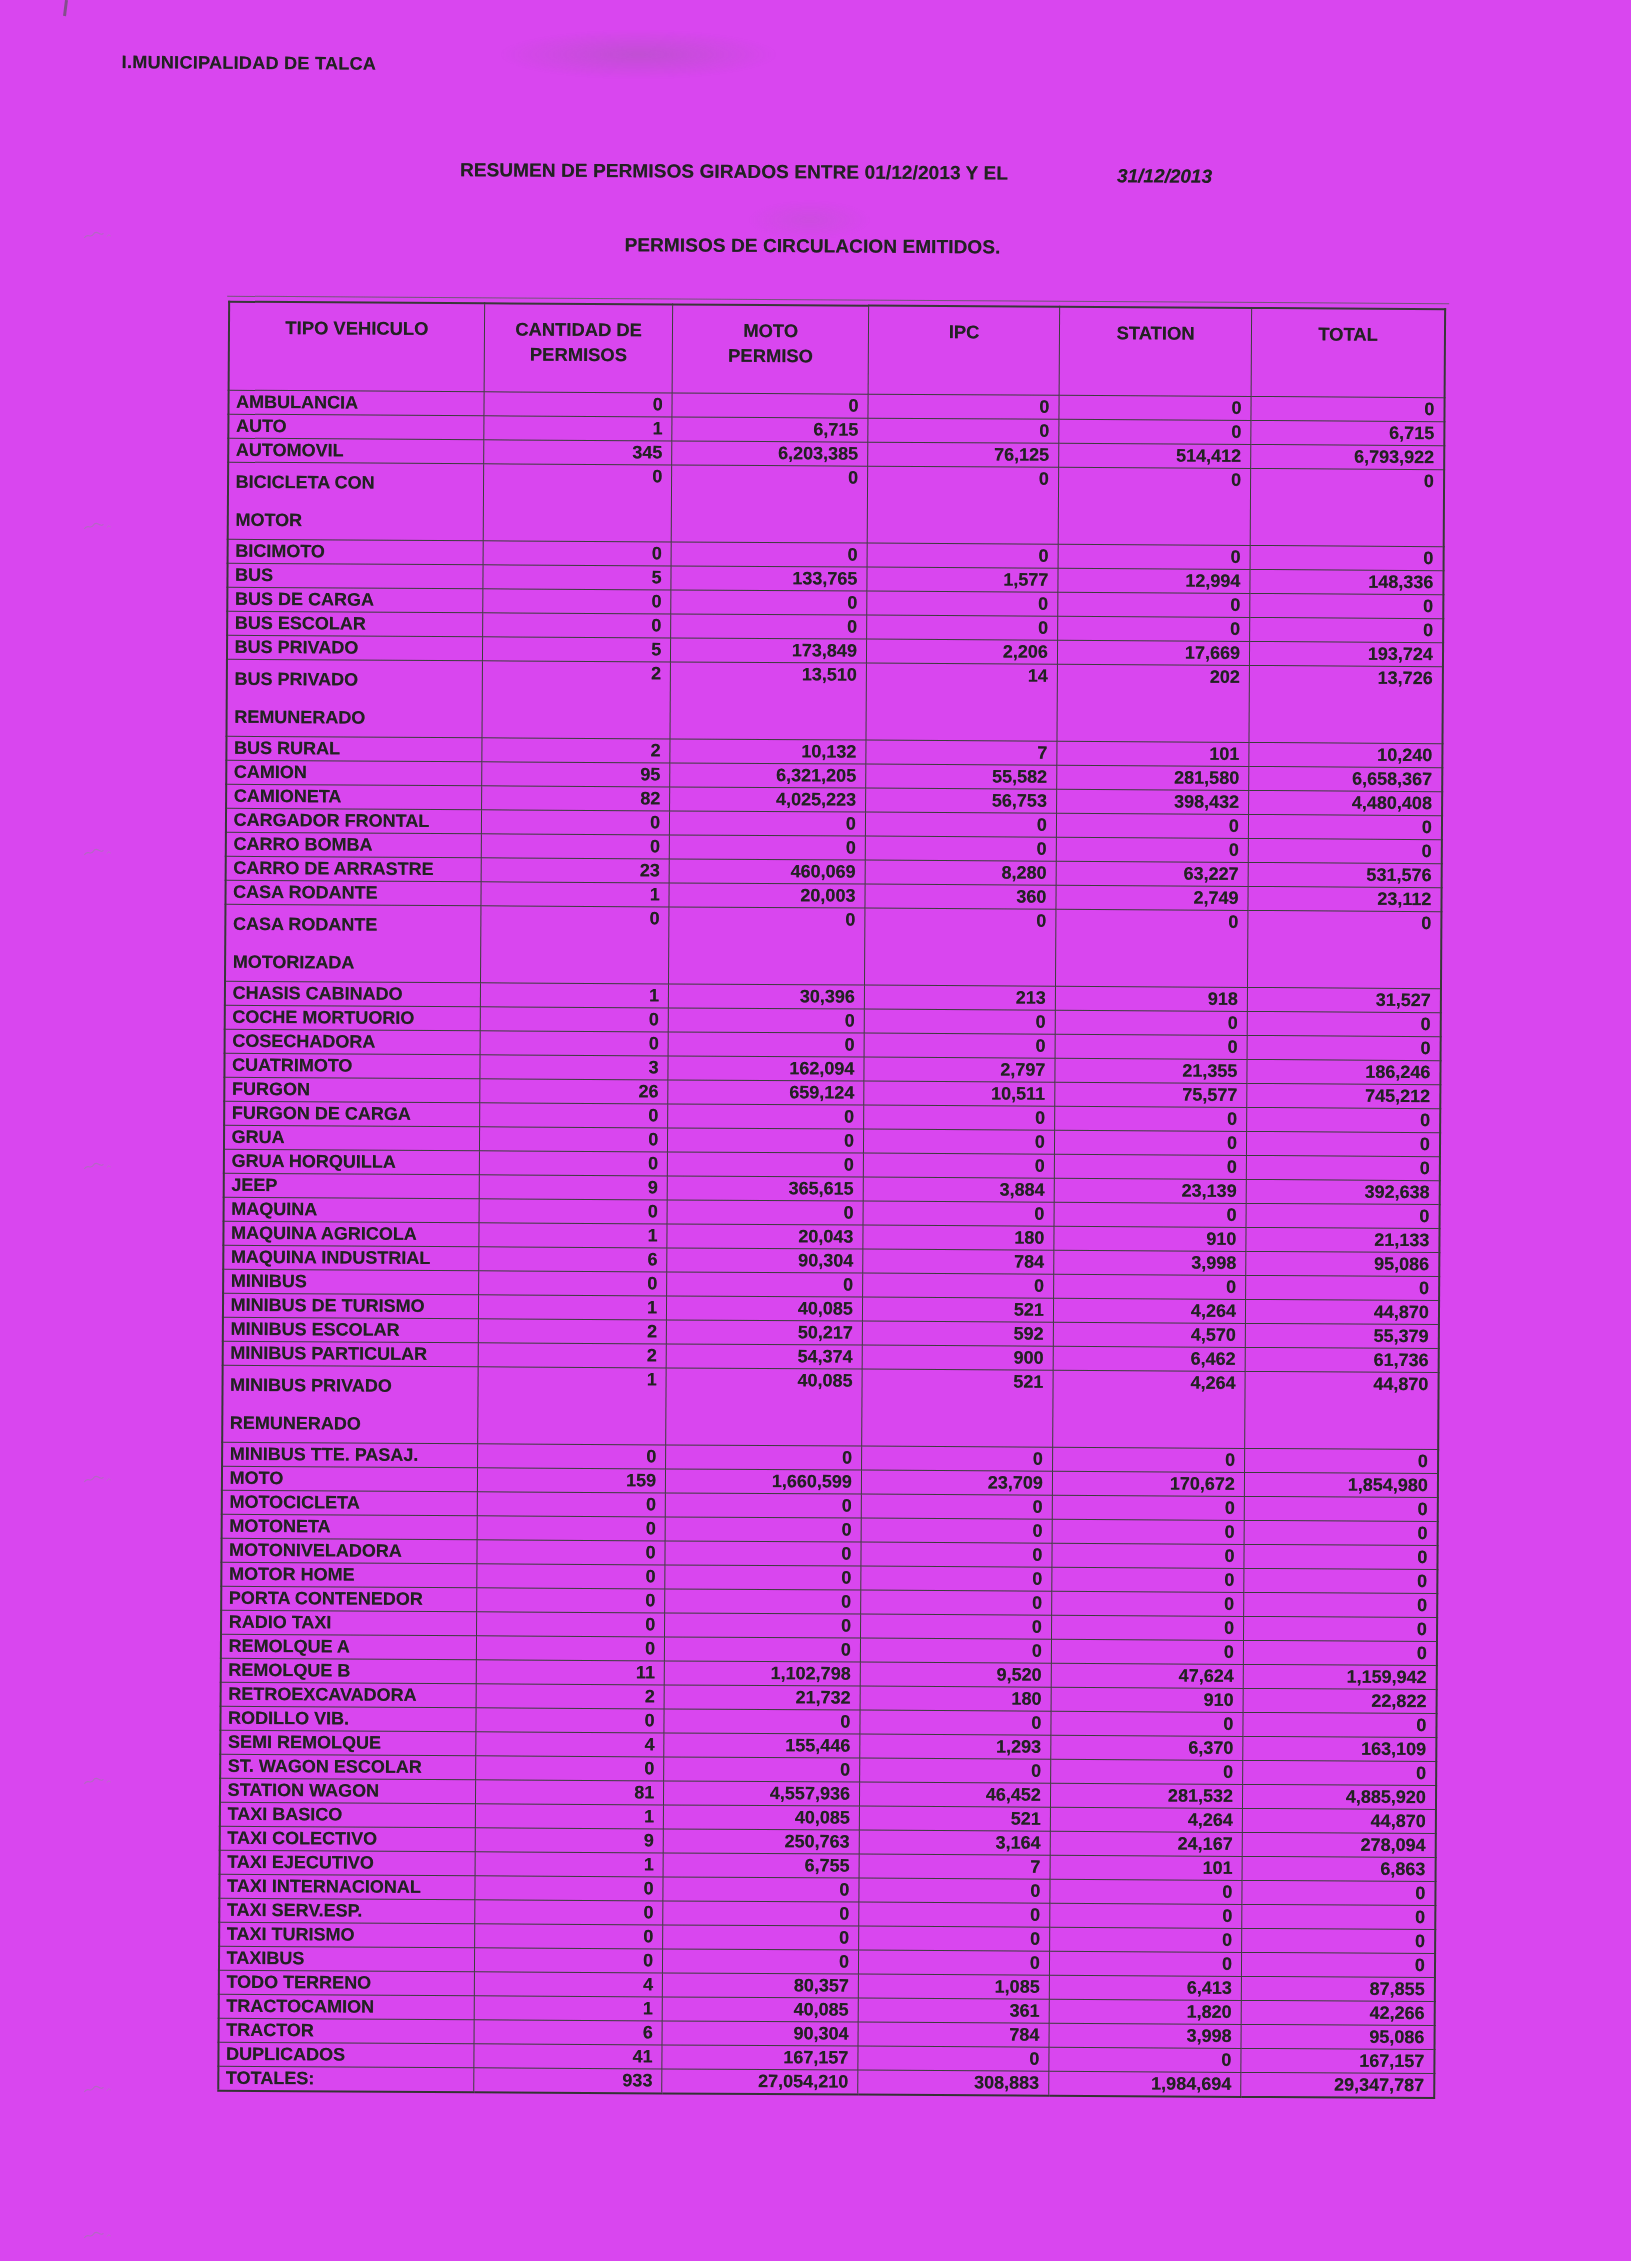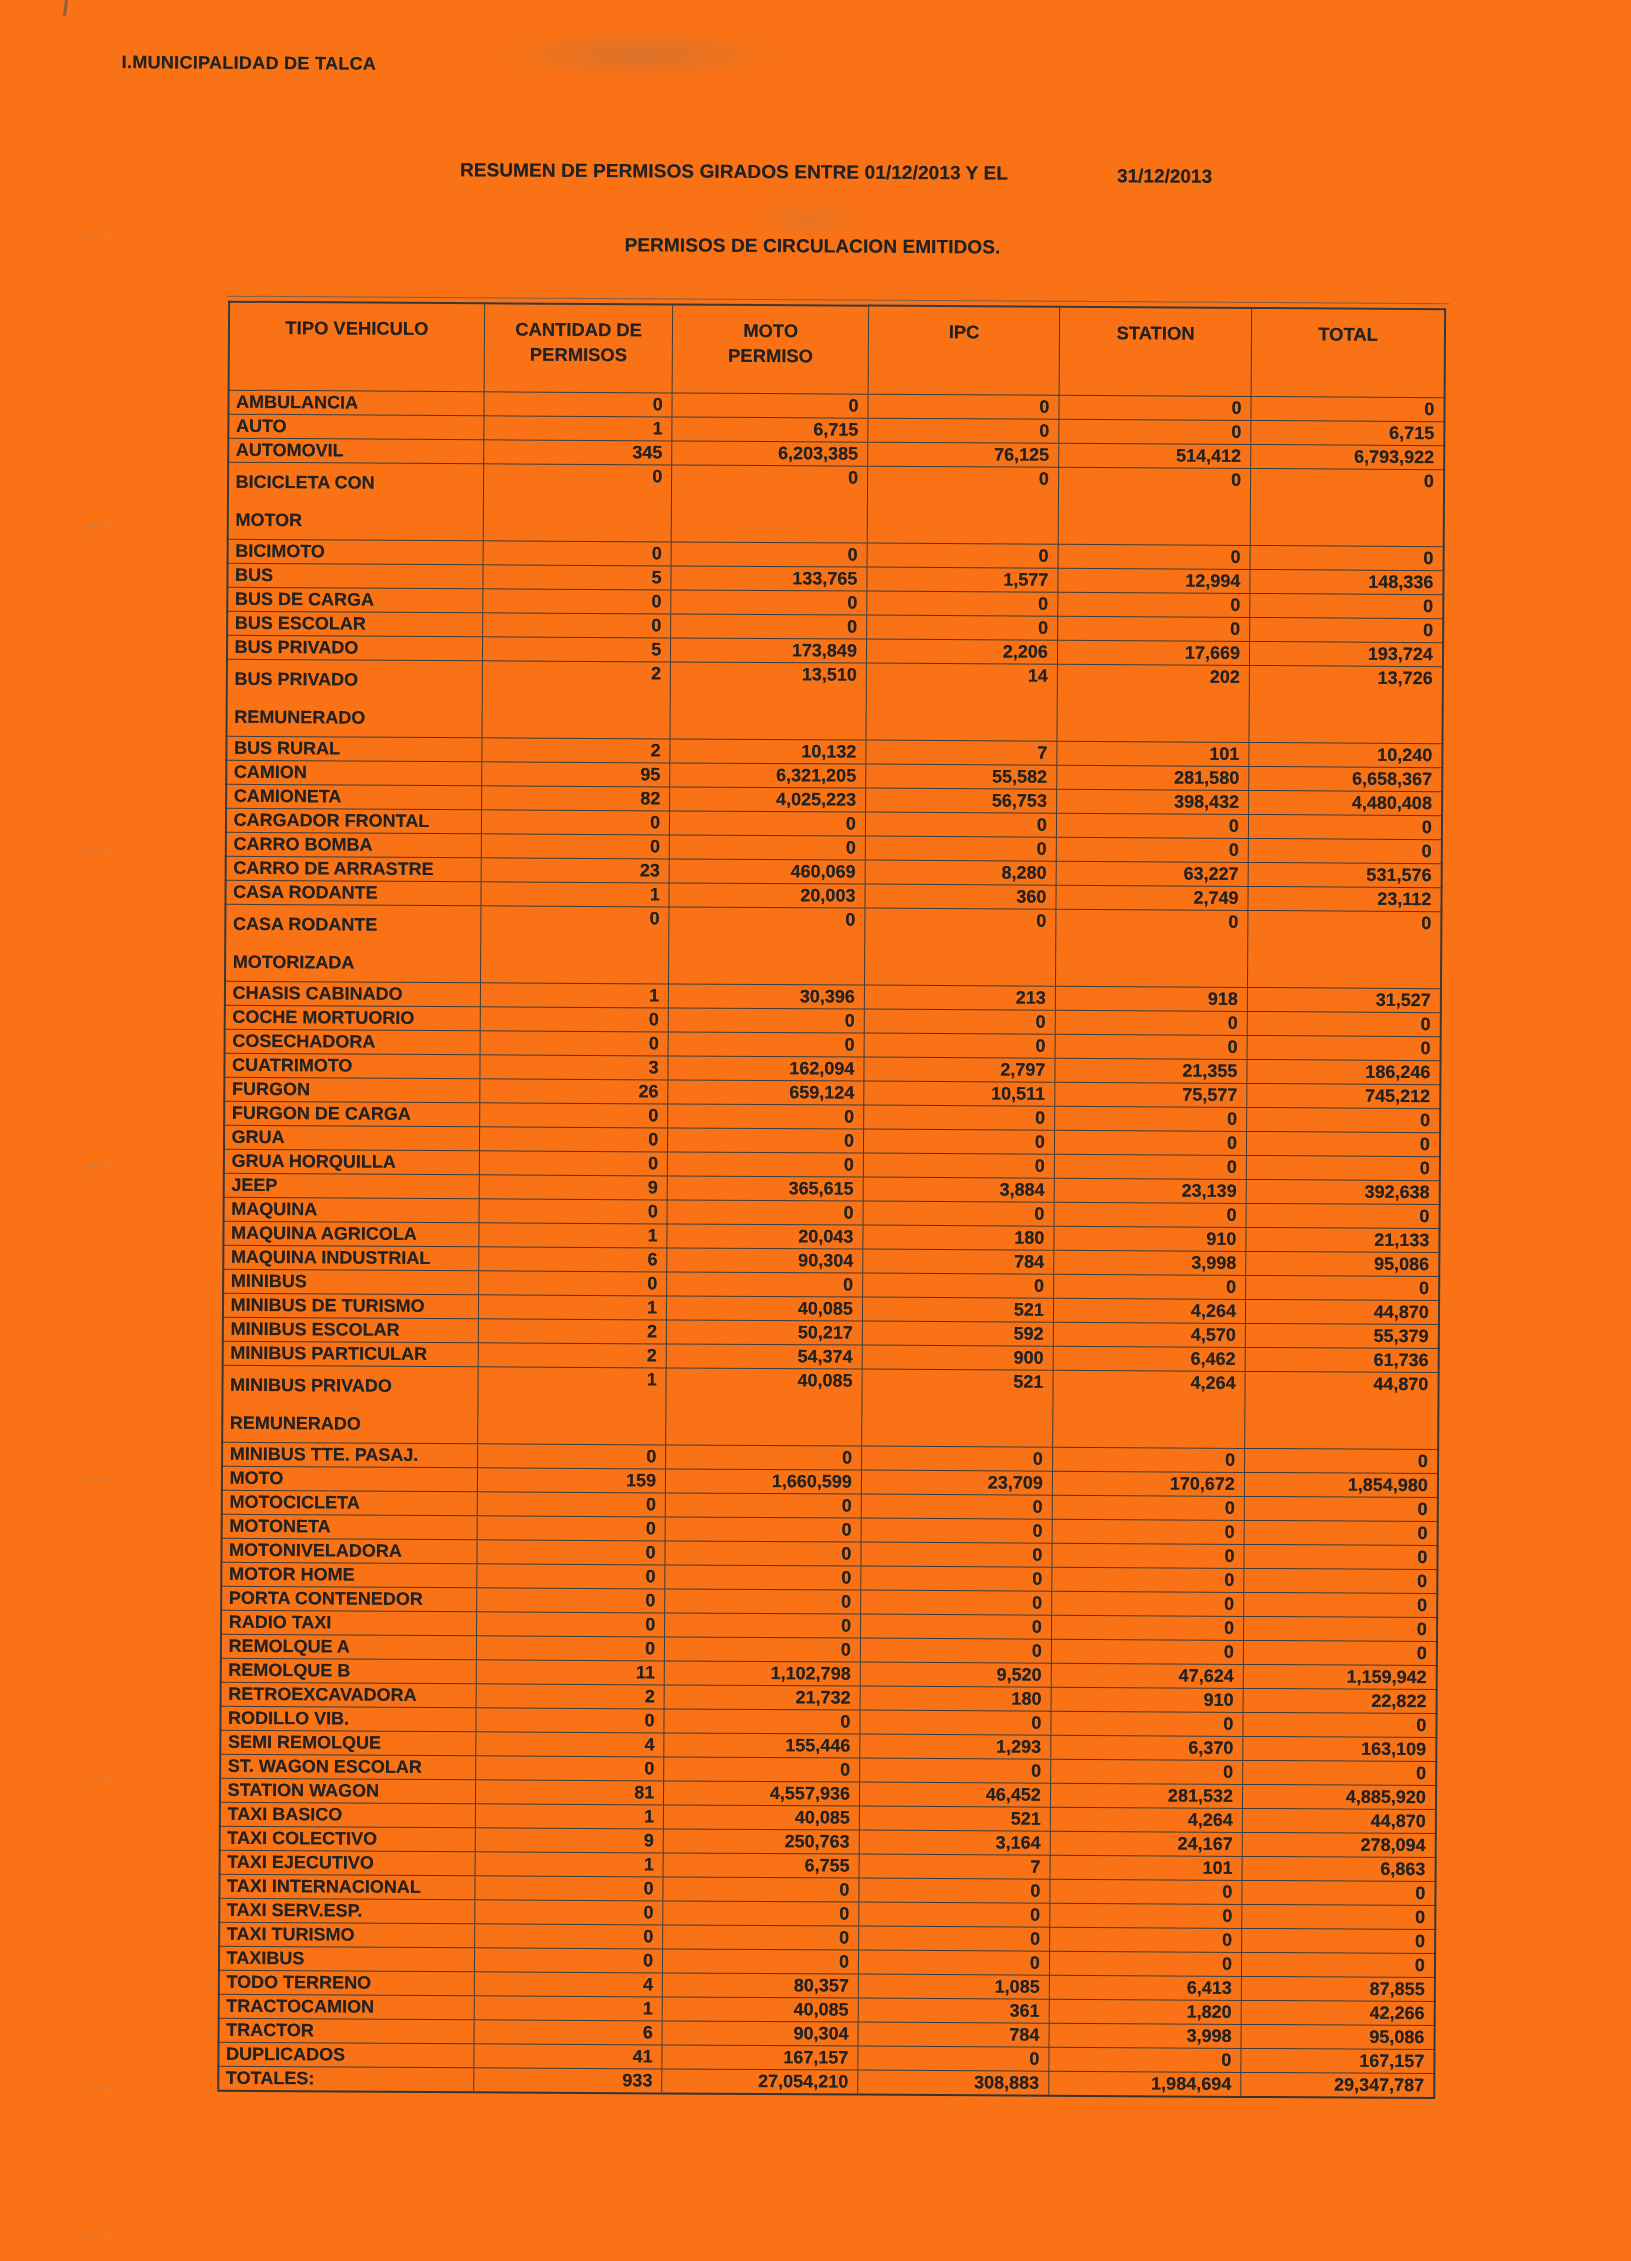--- a/index.html
+++ b/index.html
@@ -1,26 +1,26 @@
 <!DOCTYPE html>
 <html style="font-size:10.5px"><head>
 <meta charset="utf-8">
 <style>
   html,body{margin:0;padding:0;}
   body{width:1632px;height:2261px;overflow:hidden;background:#e9e9e9;}
-  .page{position:absolute;left:0;top:0;width:1632px;height:2261px;background:#f97316;overflow:hidden;}
+  .page{position:absolute;left:0;top:0;width:1632px;height:2261px;background:#d946ef;overflow:hidden;}
   .content{
     position:absolute;left:0;top:0;width:1632px;height:2261px;
     transform:rotate(0.35deg);transform-origin:276px 0;
     font-family:"Liberation Sans",sans-serif;font-weight:700;color:#222;
     text-shadow:0.2px 0.2px 0.3px rgba(35,35,35,0.55);
   }
   .org{position:absolute;left:122px;top:53px;font-size:18px;letter-spacing:0.3px;}
   .title-line{position:absolute;left:461px;top:158px;font-size:19px;letter-spacing:0.1px;}
-  .title-date{position:absolute;left:1118px;top:160px;font-size:19px;}
+  .title-date{position:absolute;left:1118px;top:160px;font-size:19px;font-style:italic;}
   .subtitle{position:absolute;left:626px;top:232px;font-size:19px;letter-spacing:0.1px;}
 
   .tablewrap{position:absolute;left:230px;top:301px;width:1218px;}
   .topline{position:absolute;left:-1.3px;top:-5.3px;width:1222px;height:1.3px;background:#5a5a5a;opacity:.8;}
   table{width:100%;border-collapse:collapse;table-layout:fixed;}
   th,td{border:1.3px solid #3d3d3d;}
   table{border:2px solid #383838;}
   thead th{
     height:74px;font-size:18.4px;text-align:center;vertical-align:top;
     padding-top:12px;white-space:pre-line;line-height:25px;font-weight:700;

